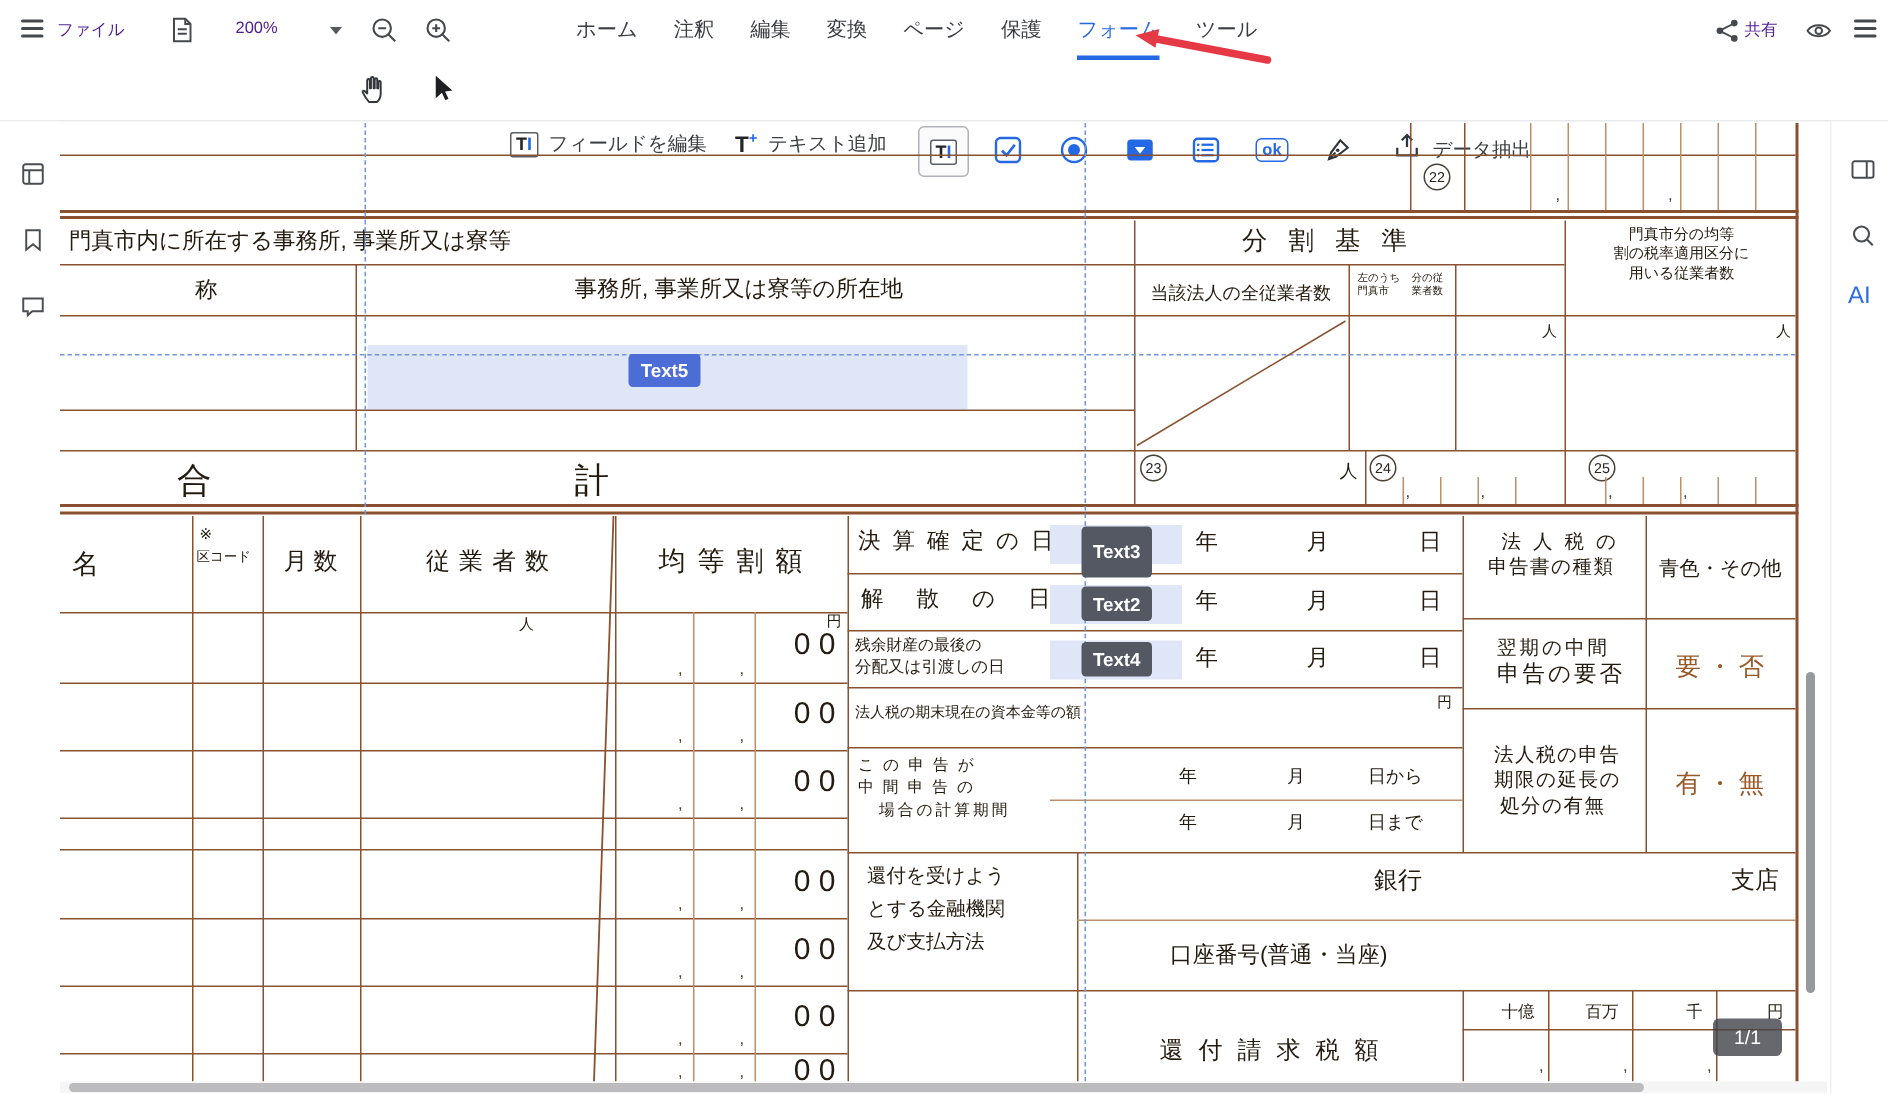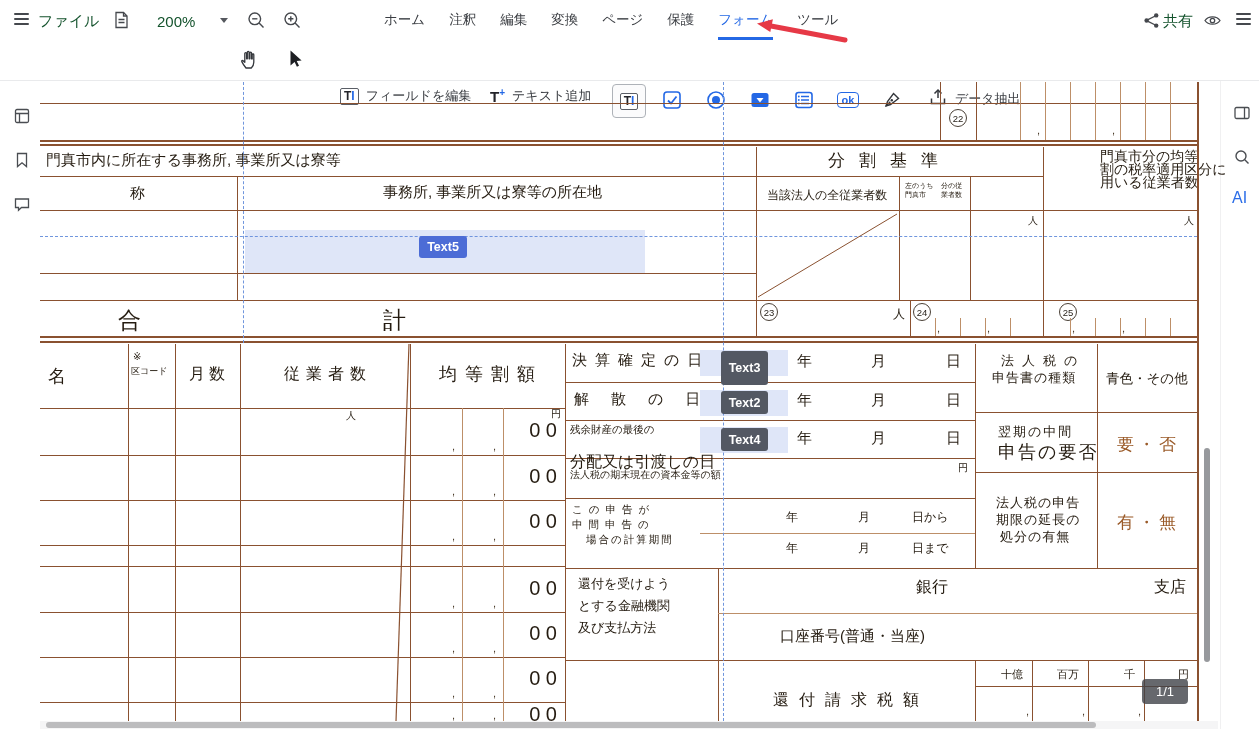--- a/index.html
+++ b/index.html
@@ -2,21 +2,21 @@
 <html><head>
 <meta charset="utf-8">
 <style>
   html,body{margin:0;padding:0;background:#fff}
   #root{position:relative;width:1259px;height:729px;background:#fff;overflow:hidden;
         font-family:"Liberation Sans","DejaVu Sans",sans-serif;color:#26282c}
   
   .abs{position:absolute}
   .topbar{position:absolute;left:0;top:0;width:1259px;height:40px;background:#fff}
   .toolbar{position:absolute;left:0;top:40px;width:1259px;height:40px;background:#fff;border-bottom:1px solid #e9eaec}
-  .menu-txt{font-size:15px;color:#14532d}
+  .menu-txt{font-size:11px;color:#4c1d95}
   .tabs{position:absolute;left:384px;top:0;height:40px;display:flex;gap:24px}
   .tab{font-size:13.5px;color:#3a3d42;display:flex;align-items:center;border-bottom:3px solid transparent;padding-top:2px}
   .tab.active{color:#2468e5;border-bottom-color:#2468e5}
   .bars{display:inline-block;width:15px}
   .bars i{display:block;height:2px;background:#45484d;margin:3px 0;border-radius:1px}
   .caret{display:inline-block;width:0;height:0;border:4px solid transparent;border-top:5px solid #55585e}
   .fbtn{position:absolute;top:44px;width:32px;height:32px;display:flex;align-items:center;justify-content:center;border-radius:4px}
   .fbtn.sel{border:1px solid #aeb2b8;background:#fbfbfc}
   .ti{font-size:12px;font-weight:700;color:#23242a;border:1.4px solid #5a5e66;border-radius:2px;padding:0 3px;line-height:15px;background:#fff}
   .ti i{color:#2468e5;font-style:normal}
@@ -244,21 +244,21 @@
     <div class="hl" style="left:40px;top:210px;width:1157px"></div>
     <div class="vl" style="left:237px;top:176px;height:124px"></div>
     <div class="vl" style="left:899px;top:176px;height:124px"></div>
     <div class="vl" style="left:970px;top:176px;height:124px"></div>
     <div class="hl" style="left:40px;top:273px;width:716px"></div>
     <div class="hl" style="left:40px;top:300px;width:1157px"></div>
     <div class="vl" style="left:910px;top:300px;height:36px"></div>
 
     <span class="t" style="left:46px;top:151px;font-size:15px">門真市内に所在する事務所, 事業所又は寮等</span>
     <span class="t ls14" style="left:828px;top:149px;font-size:17px">分割基準</span>
-    <span class="tiny" style="left:1100px;top:150px;font-size:14px;line-height:13px;width:146px;text-align:left"><span>門真市分の均等</span><br><span>割の税率適用区分に</span><br><span>用いる従業者数</span></span>
+    <span class="tiny" style="left:1048px;top:150px;font-size:10px;line-height:13px;width:146px;text-align:center"><span>門真市分の均等</span><br><span>割の税率適用区分に</span><br><span>用いる従業者数</span></span>
     <span class="t" style="left:130px;top:184px;font-size:15px">称</span>
     <span class="t" style="left:383px;top:183px;font-size:15px">事務所, 事業所又は寮等の所在地</span>
     <span class="t" style="left:767px;top:187px;font-size:12px">当該法人の全従業者数</span>
     <span class="tiny" style="left:905px;top:182px;width:30px">左のうち門真市</span>
     <span class="tiny" style="left:941px;top:182px;width:28px">分の従業者数</span>
     <span class="t" style="left:1028px;top:214px;font-size:10px">人</span>
     <span class="t" style="left:1184px;top:214px;font-size:10px">人</span>
 
     <span class="t" style="left:118px;top:305px;font-size:23px">合</span>
     <span class="t" style="left:383px;top:305px;font-size:23px">計</span>
@@ -344,21 +344,21 @@
     <div class="hl" style="left:565px;top:660px;width:632px"></div>
     <div class="vl" style="left:975px;top:660px;height:61px"></div>
     <div class="hl" style="left:975px;top:686px;width:222px"></div>
     <div class="vl" style="left:1032px;top:660px;height:61px"></div>
     <div class="vl" style="left:1088px;top:660px;height:61px"></div>
     <div class="vl" style="left:1144px;top:660px;height:61px"></div>
 
     <span class="t ls8" style="left:572px;top:351px;font-size:15px">決算確定の日</span>
     <span class="t ls22" style="left:574px;top:390px;font-size:15px">解散の日</span>
     <span class="t" style="left:570px;top:423px;font-size:10.5px">残余財産の最後の</span>
-    <span class="t" style="left:570px;top:452px;font-size:16px">分配又は引渡しの日</span>
+    <span class="t" style="left:570px;top:437px;font-size:11px">分配又は引渡しの日</span>
     <span class="t" style="left:570px;top:468px;font-size:10px">法人税の期末現在の資本金等の額</span>
     <span class="t" style="left:958px;top:461px;font-size:10px">円</span>
     <span class="t ls6" style="left:572px;top:503px;font-size:10.5px">この申告が</span>
     <span class="t ls6" style="left:572px;top:518px;font-size:10.5px">中間申告の</span>
     <span class="t ls2" style="left:586px;top:533px;font-size:10.5px">場合の計算期間</span>
 
     <span class="t" style="left:797px;top:352px;font-size:15px">年</span>
     <span class="t" style="left:871px;top:352px;font-size:15px">月</span>
     <span class="t" style="left:946px;top:352px;font-size:15px">日</span>
     <span class="t" style="left:797px;top:391px;font-size:15px">年</span>
@@ -388,21 +388,21 @@
     <span class="cm" style="left:1026px;top:705px">,</span>
     <span class="cm" style="left:1082px;top:705px">,</span>
     <span class="cm" style="left:1138px;top:705px">,</span>
 
     <div class="hl" style="left:975px;top:412px;width:222px"></div>
     <div class="hl" style="left:975px;top:472px;width:222px"></div>
     <span class="t ls8" style="left:1001px;top:352px;font-size:13px">法人税の</span>
     <span class="t ls1" style="left:992px;top:369px;font-size:13px">申告書の種類</span>
     <span class="t" style="left:1106px;top:370px;font-size:13.5px">青色・その他</span>
     <span class="t ls2" style="left:998px;top:423px;font-size:13px">翌期の中間</span>
-    <span class="t ls2" style="left:998px;top:440px;font-size:18px">申告の要否</span>
+    <span class="t ls2" style="left:998px;top:440px;font-size:15px">申告の要否</span>
     <span class="t brn ls4" style="left:1117px;top:433px;font-size:17px">要・否</span>
     <span class="t ls1" style="left:996px;top:494px;font-size:13px">法人税の申告</span>
     <span class="t ls1" style="left:996px;top:511px;font-size:13px">期限の延長の</span>
     <span class="t ls1" style="left:1000px;top:528px;font-size:13px">処分の有無</span>
     <span class="t brn ls4" style="left:1117px;top:511px;font-size:17px">有・無</span>
 
     <div class="vl tv" style="left:1197px;top:82px;height:639px"></div>
 
     <div class="dv" style="left:243px;top:82px;height:261px"></div>
     <div class="dv" style="left:723px;top:82px;height:639px"></div>

